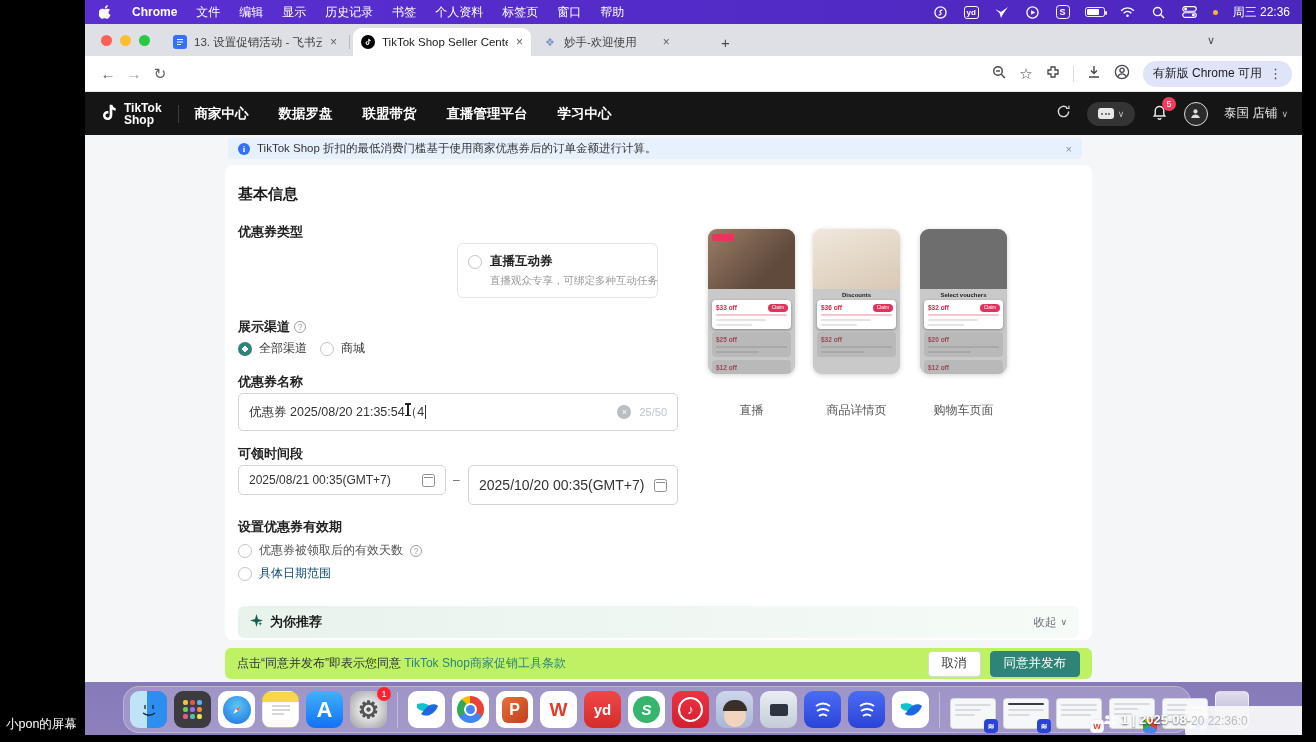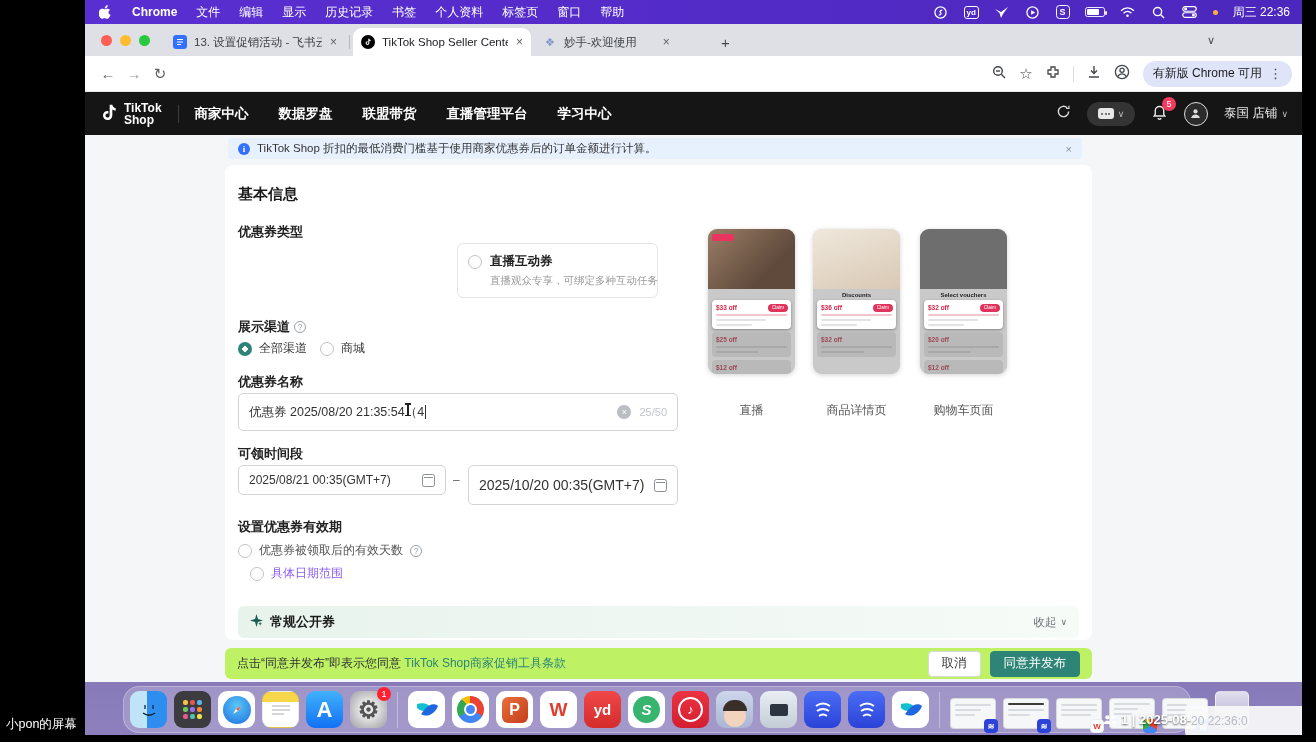--- a/index.html
+++ b/index.html
@@ -361,21 +361,21 @@
         <span>2025/10/20 00:35(GMT+7)</span>
         <span class="cal"></span>
       </div>
 
       <div class="lab" style="left:13px;top:353px">设置优惠券有效期</div>
       <div class="radio-row" style="left:13px;top:377px;color:#555">
         <span class="radio"></span>
         <span>优惠券被领取后的有效天数</span>
         <span class="q-ic" style="margin-left:0">?</span>
       </div>
-      <div class="radio-row" style="left:25px;top:400px;color:#8b5cf6">
+      <div class="radio-row" style="left:13px;top:400px;color:#0c4a6e">
         <span class="radio"></span>
         <span>具体日期范围</span>
       </div>
 
       <div class="phone" style="left:483px">
         <div class="ph-top" style="background:linear-gradient(135deg,#9b7d66,#5f4a3c 70%)">
             <span class="ph-live-pill"></span>
           </div>
         <div class="ph-sheet">
           <div class="ph-title"></div>
@@ -446,21 +446,21 @@
             </div>
         </div>
       </div>
       <div class="ph-caption" style="left:695px">购物车页面</div>
 
       <div class="recommend">
         <span><svg width="13" height="13" viewBox="0 0 16 16" fill="#1c5f52">
               <path d="M8 0 L9.8 6.2 L16 8 L9.8 9.8 L8 16 L6.2 9.8 L0 8 L6.2 6.2 Z"></path>
               <path d="M13.5 11.5 l.7 1.8 1.8.7 -1.8.7 -.7 1.8 -.7-1.8 -1.8-.7 1.8-.7z" transform="translate(-1,-2)"></path>
             </svg></span>
-        <span>常规公开券</span>
+        <span>为你推荐</span>
         <span class="collapse">
           <span>收起</span>
           <span class="chev" style="color:#6b7075">∨</span>
         </span>
       </div>
     </div>
 
     <div class="pfooter">
       <span><span>点击“同意并发布”即表示您同意 </span><span class="link">TikTok Shop商家促销工具条款</span></span>
       <span class="btn btn-cancel">取消</span>

